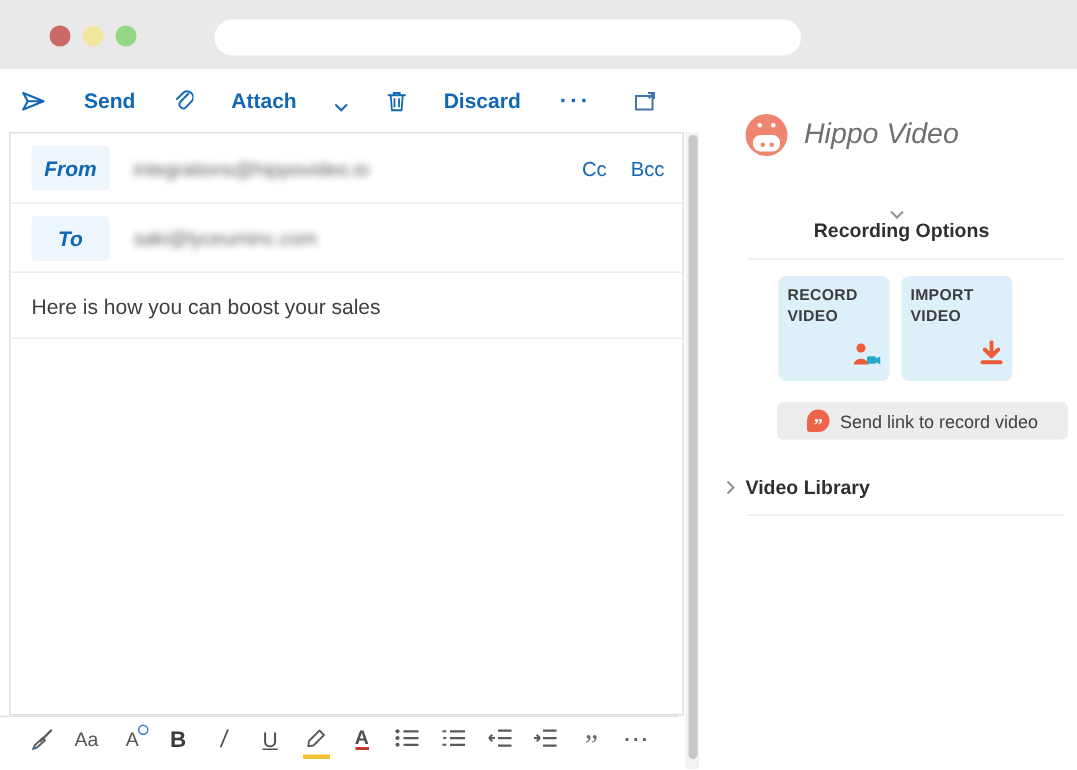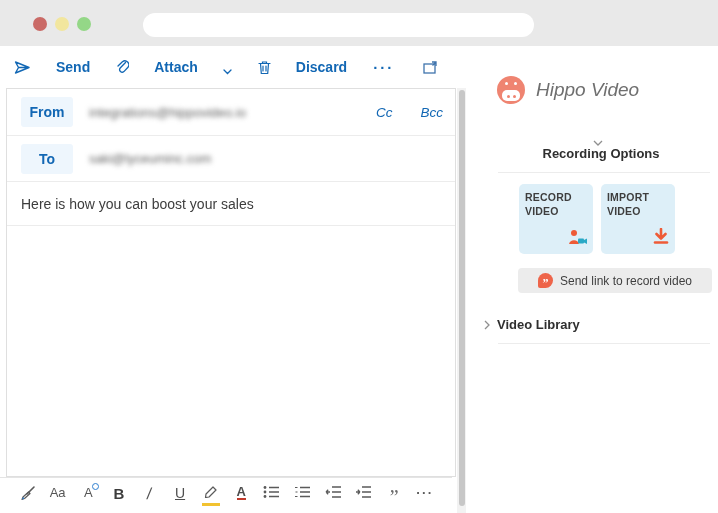--- a/index.html
+++ b/index.html
@@ -19,24 +19,24 @@
   .toolbar { height:42px; display:flex; align-items:center; padding:0 14px; color:#1267b4; font-size:14px; font-weight:600; }
   .tbtn { display:flex; align-items:flex-end; gap:25px; margin-right:26px; cursor:pointer; }
   .tbtn svg { display:block; }
   .tb-more { font-size:15px; letter-spacing:2px; font-weight:700; margin-right:0; }
   .tb-spacer { flex:1; }
   .popout { margin-right:14px; cursor:pointer; display:flex; }
 
   .card { flex:1; width:450px; margin-left:6px; border:1px solid #dfdfdf; display:flex; flex-direction:column; background:#fff; }
   .row { display:flex; align-items:center; border-bottom:1px solid #ececec; padding:0 12px 0 14px; flex:0 0 auto; }
   .row.from { height:47px; } .row.to { height:46px; } .row.subject { height:44px; }
-  .fieldlabel { min-width:52px; height:30px; background:#eef6fd; border-radius:3px; color:#1267b4; font-weight:700; font-size:14px; display:flex; align-items:center; justify-content:center; cursor:pointer; }
+  .fieldlabel { min-width:52px; height:30px; background:#eef6fd; border-radius:3px; color:#1267b4; font-weight:700; font-size:14px; display:flex; align-items:center; justify-content:center; cursor:pointer;font-style:italic; }
   .row.to .fieldlabel { min-width:52px; }
   .emailval { margin-left:16px; font-size:13px; color:#5f5f5f; filter:blur(2.6px); user-select:none; }
-  .ccbcc { margin-left:auto; display:flex; gap:28px; color:#1267b4; font-size:13.5px;font-style:italic; }
+  .ccbcc { margin-left:auto; display:flex; gap:16px; color:#1267b4; font-size:13.5px; }
   .ccbcc span { cursor:pointer; }
   .subjecttext { font-size:14px; color:#3d3d3d; width:100%; }
 
   .bodyarea { flex:1; position:relative; padding:21px 16px 0 15px; font-size:14px; color:#3f3f3f; line-height:1.45; overflow:hidden; }
   .bodyarea p { margin-bottom:21px; max-width:420px; }
   .grammarly { position:absolute; right:13px; bottom:12px; width:24px; height:24px; }
   .g-circle { width:24px; height:24px; border-radius:50%; background:#15c39a; color:#fff; font-size:14px; font-weight:700; display:flex; align-items:center; justify-content:center; }
   .g-dot { position:absolute; top:-3px; right:-2px; width:9px; height:9px; border-radius:50%; background:#fbc837; }
 
   .formatbar { height:36px; border-top:1px solid #e4e4e4; display:flex; align-items:center; justify-content:space-between; padding:0 16px; width:452px; }

